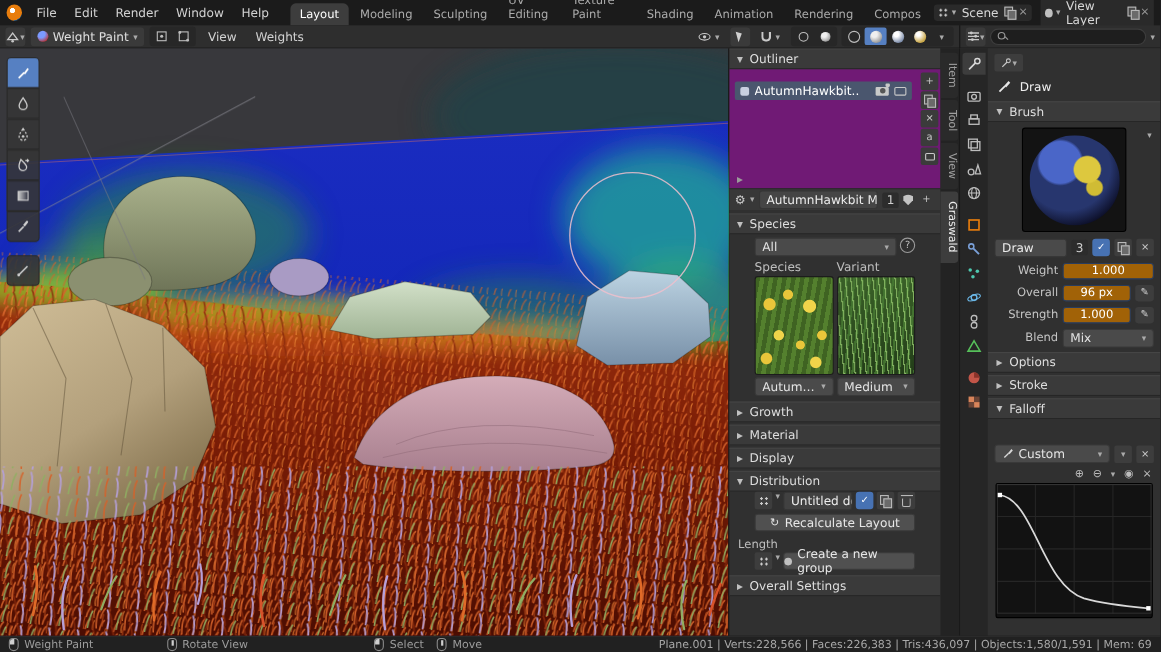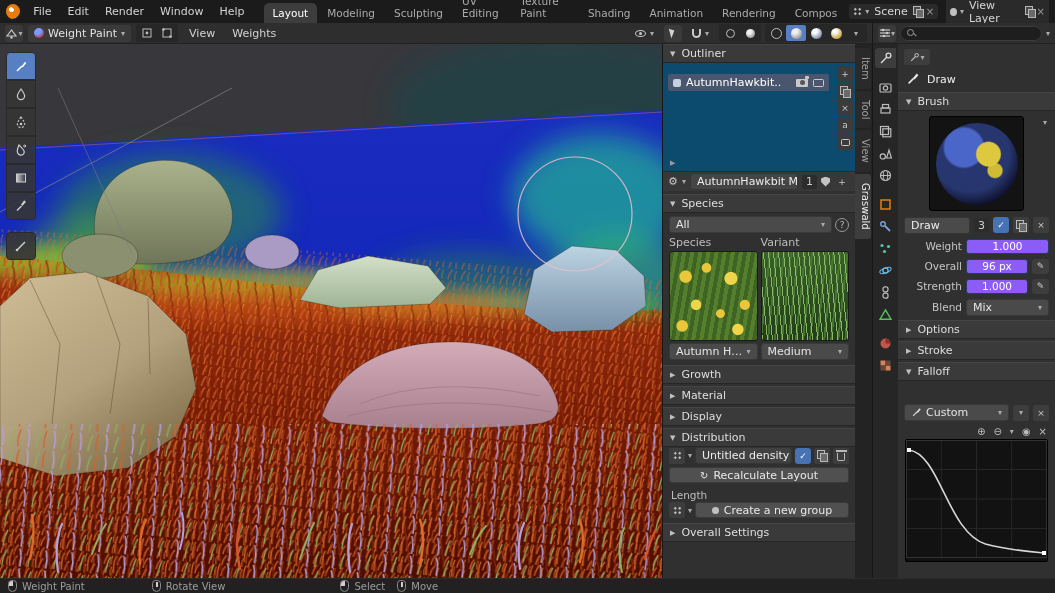--- a/index.html
+++ b/index.html
@@ -64,35 +64,35 @@
 .sidebar{position:absolute;left:662px;top:44px;width:210px;height:534px;display:flex;background:#303030;border-left:1px solid #181818}
 .sb-panels{width:193px;display:flex;flex-direction:column;overflow:hidden}
 .sb-tabs{width:17px;background:#232323;display:flex;flex-direction:column;padding-top:4px;gap:2px;align-items:flex-start}
 .vtab{writing-mode:vertical-rl;font-size:10px;color:#9e9e9e;background:#2a2a2a;width:16px;
   padding:9px 0;text-align:center;border-radius:0 3px 3px 0}
 .vtab.active{background:#3d3d3d;color:#ececec}
 
 .phdr{display:flex;align-items:center;height:19px;min-height:19px;background:#3a3a3a;padding:0 7px;gap:6px;
   color:#dedede;border-top:1px solid #454545;border-bottom:1px solid #262626}
 .arrow{font-size:7px;color:#c0c0c0}
-.sb-row{display:flex;align-items:center;gap:3px;padding:3px 6px}
+.sb-row{display:flex;align-items:flex-start;gap:3px;padding:3px 23px}
 .ddl{height:17px;background:#4a4a4a;border:1px solid #393939;border-radius:3px;display:flex;
   align-items:center;gap:4px;padding:0 6px;color:#e4e4e4;flex:1;min-width:0}
 .ddl .tx{flex:1;overflow:hidden;white-space:nowrap;text-overflow:ellipsis}
 .fld{height:17px;background:#414141;border:1px solid #353535;border-radius:3px;display:flex;
   align-items:center;padding:0 6px;color:#ececec;flex:1;min-width:0;white-space:nowrap;overflow:hidden}
 .chk{width:16px;height:16px;background:#4772b3;border-radius:3px;color:#fff;display:flex;
   align-items:center;justify-content:center;font-size:9px}
 .sbtn{height:16px;background:#505050;border:1px solid #3a3a3a;border-radius:3px;color:#e8e8e8;
   display:flex;align-items:center;justify-content:center;gap:5px;flex:1}
 .sublbl{padding:3px 8px 1px;color:#bdbdbd;font-size:10.5px}
 .ibtn{width:16px;height:16px;background:#3d3d3d;border-radius:2px;display:flex;align-items:center;justify-content:center;color:#c8c8c8;font-size:9px}
 
 
-.outbox{height:108px;background:#0c4a6e;position:relative}
+.outbox{height:108px;background:#701a75;position:relative}
 .outitem{position:absolute;left:5px;top:11px;right:26px;height:17px;background:#4a566e;border-radius:2px;
   display:flex;align-items:center;gap:5px;padding:0 5px;color:#fff}
 .outitem .tx{flex:1;overflow:hidden;white-space:nowrap}
 .minibar{position:absolute;right:2px;top:3px;display:flex;flex-direction:column;gap:1px}
 .minibar .ibtn{background:#3b3b3b}
 .outexp{position:absolute;left:7px;bottom:4px;font-size:7px;color:#9a9a9a}
 .outfoot{height:20px;background:#383838;display:flex;align-items:center;gap:4px;padding:0 5px;border-top:1px solid #2a2a2a}
 .cnt{background:#2c2c2c;border-radius:2px;padding:0 4px;height:14px;display:flex;align-items:center;color:#cfcfcf}
 
 
@@ -142,21 +142,21 @@
 .prevwrap{display:flex;justify-content:center;position:relative;margin:5px 0 3px}
 .preview{width:95px;height:95px;background:#131313;border:1px solid #000;border-radius:3px;position:relative;overflow:hidden}
 .psphere{position:absolute;left:6px;top:6px;width:82px;height:82px;border-radius:50%;background:
  radial-gradient(circle at 64% 38%,#ddc83e 0 16%,rgba(221,200,62,0) 18%),
  radial-gradient(circle at 72% 58%,#d0bc34 0 9%,rgba(208,188,52,0) 11%),
  radial-gradient(circle at 34% 30%,#4a66c8 0 24%,rgba(74,102,200,0) 27%),
  radial-gradient(circle at 42% 36%,#27366e 0 55%,#0b0d24 78%)}
 .prevexp{position:absolute;right:2px;top:2px;color:#aaa;font-size:8px}
 .prow{display:flex;align-items:center;gap:4px;margin:2.5px 0}
 .plabel{width:58px;text-align:right;color:#c4c4c4;font-size:10.5px;white-space:nowrap}
-.slider{flex:1;height:15px;background:#8b5cf6;border:1px solid #283c5e;border-radius:3px;color:#fff;
+.slider{flex:1;height:15px;background:#a16207;border:1px solid #283c5e;border-radius:3px;color:#fff;
   display:flex;align-items:center;justify-content:center;font-size:10.5px}
 .press{width:17px;height:15px;background:#3d3d3d;border-radius:3px;color:#ccc;display:flex;align-items:center;justify-content:center;font-size:9px}
 .curve-tools{display:flex;justify-content:flex-end;gap:8px;color:#bdbdbd;margin:2px 2px 2px 0;font-size:10px;align-items:center}
 .curvebox{background:#121212;border:1px solid #000;border-radius:2px;margin:0 1px}
 
 
 .statusbar{position:absolute;left:0;bottom:0;width:1055px;height:15px;background:#212121;border-top:1px solid #2c2c2c;
   display:flex;align-items:center;padding:0 8px;color:#9c9c9c;font-size:10px;overflow:hidden}
 .shint{display:flex;align-items:center;gap:5px;white-space:nowrap}
 .mouse{position:relative;width:9px;height:12px;border:1px solid #8a8a8a;border-radius:4px 4px 5px 5px;flex:none}
@@ -834,15 +834,16 @@
           <i></i>
         </span>
       <span>Select</span>
     </div>
     <div class="shint" style="margin-left:12px">
       <span class="mouse mmb">
           <i></i>
         </span>
       <span>Move</span>
     </div>
+    <div class="stats">Plane.001 | Verts:228,566 | Faces:226,383 | Tris:436,097 | Objects:1,580/1,591 | Mem: 69</div>
   </div>
 
 </div>
 
 </body></html>

